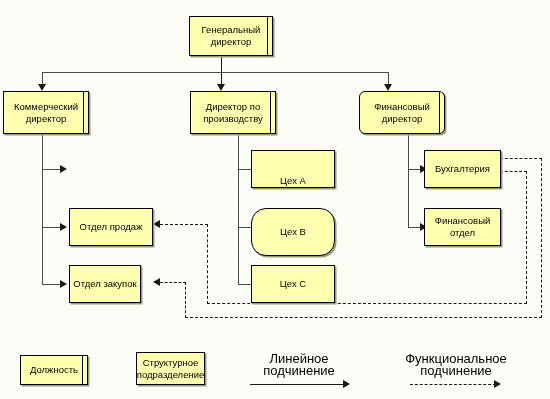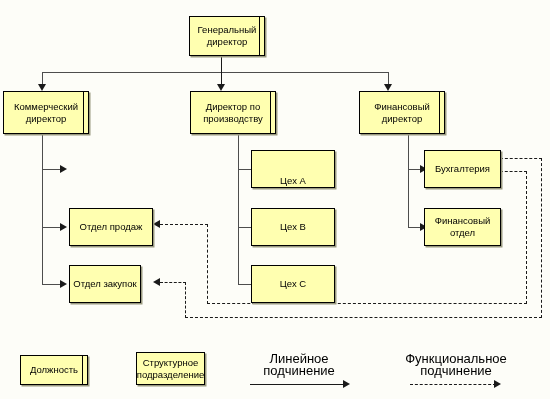--- a/index.html
+++ b/index.html
@@ -139,50 +139,50 @@
   <div class="dln h" style="left:160px; top:282px; width:26px;"></div>
   <div class="arw left" style="left:153px; top:278px;"></div>
 
   <div class="dln h" style="left:500px; top:171px; width:27px;"></div>
   <div class="dln v" style="left:526px; top:171px; height:133px;"></div>
   <div class="dln h" style="left:207px; top:303px; width:320px;"></div>
   <div class="dln v" style="left:207px; top:224px; height:80px;"></div>
   <div class="dln h" style="left:160px; top:224px; width:48px;"></div>
   <div class="arw left" style="left:153px; top:220px;"></div>
 
-  <div class="box position" style="left:189px; top:16px; width:76px; height:40px;">
+  <div class="box position" style="left:189px; top:16px; width:84px; height:40px;">
     <span class="lbl">Генеральный директор</span>
   </div>
 
   <div class="box position" style="left:3px; top:91px; width:86px; height:43px;">
     <span class="lbl">Коммерческий директор</span>
   </div>
 
   <div class="box position" style="left:190px; top:91px; width:86px; height:43px;">
     <span class="lbl">Директор по производству</span>
   </div>
 
-  <div class="box position" style="left:359px; top:91px; width:86px; height:43px;">
+  <div class="box position" style="left:359px; top:91px; width:86px; height:43px;border-radius:6px;">
     <span class="lbl">Финансовый директор</span>
   </div>
 
 
   <div class="box" style="left:69px; top:208px; width:84px; height:38px;">
     <span class="lbl">Отдел продаж</span>
   </div>
 
   <div class="box" style="left:69px; top:265px; width:72px; height:38px;">
     <span class="lbl">Отдел закупок</span>
   </div>
 
   <div class="box" style="left:251px; top:150px; width:84px; height:38px;align-items:flex-end;">
     <span class="lbl">Цех А</span>
   </div>
 
-  <div class="box" style="left:251px; top:208px; width:84px; height:38px;">
+  <div class="box" style="left:251px; top:208px; width:84px; height:48px;border-radius:15px;">
     <span class="lbl">Цех В</span>
   </div>
 
   <div class="box" style="left:251px; top:265px; width:84px; height:38px;">
     <span class="lbl">Цех С</span>
   </div>
 
   <div class="box" style="left:424px; top:208px; width:77px; height:38px;">
     <span class="lbl">Финансовый отдел</span>
   </div>

